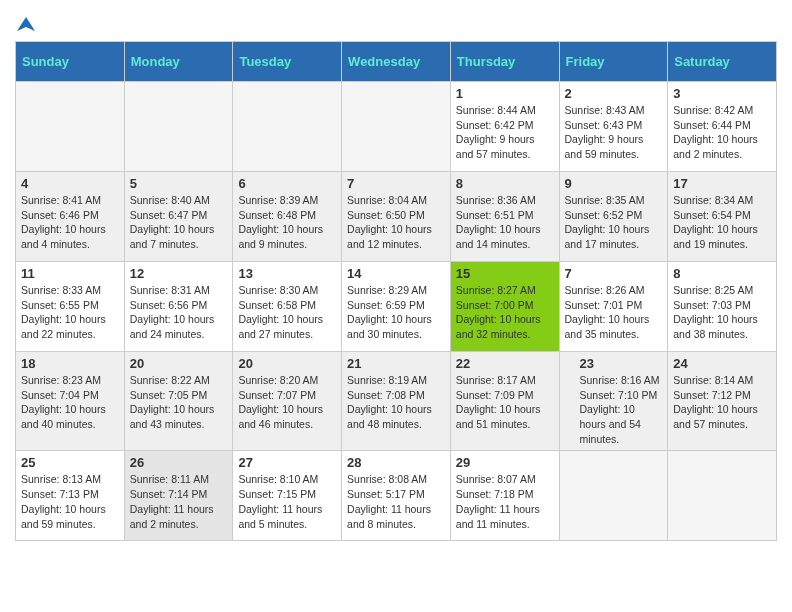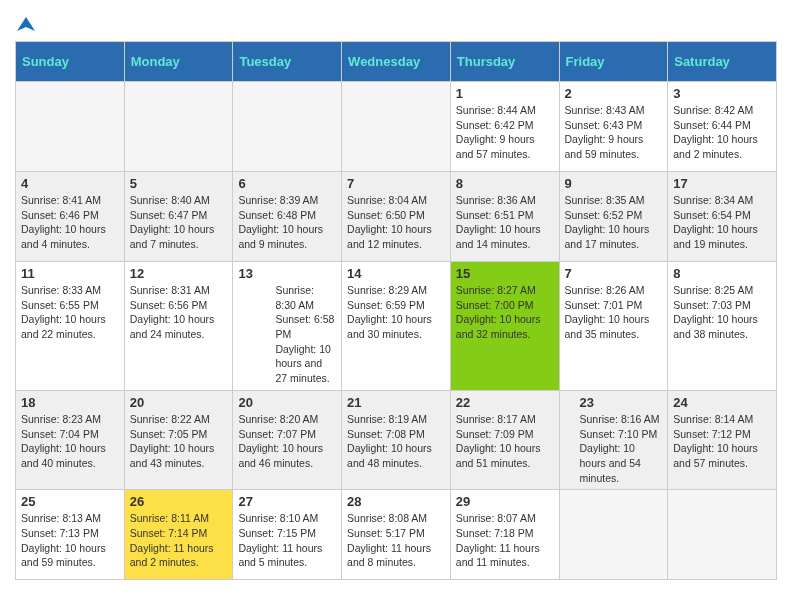--- a/index.html
+++ b/index.html
@@ -198,21 +198,21 @@
 Daylight: 10 hours and 22 minutes.</div>
         </td>
         <td style="background-color: rgb(255, 255, 255); margin-left: 28px;">
           <div class="day-num">12</div>
           <div class="day-info" style="white-space: pre-line;">Sunrise: 8:31 AM
 Sunset: 6:56 PM
 Daylight: 10 hours and 24 minutes.</div>
         </td>
         <td style="background-color: rgb(255, 255, 255);">
           <div class="day-num">13</div>
-          <div class="day-info" style="white-space: pre-line; margin-left: 37px;">Sunrise: 8:30 AM
+          <div class="day-info" style="white-space: pre-line;">Sunrise: 8:30 AM
 Sunset: 6:58 PM
 Daylight: 10 hours and 27 minutes.</div>
         </td>
         <td style="background-color: rgb(255, 255, 255);">
           <div class="day-num">14</div>
           <div class="day-info" style="white-space: pre-line;">Sunrise: 8:29 AM
 Sunset: 6:59 PM
 Daylight: 10 hours and 30 minutes.</div>
         </td>
         <td style="background-color: #84cc16;">
@@ -278,21 +278,21 @@
 Daylight: 10 hours and 57 minutes.</div>
         </td>
       </tr>
       <tr>
         <td style="background-color: rgb(255, 255, 255);">
           <div class="day-num">25</div>
           <div class="day-info" style="white-space: pre-line;">Sunrise: 8:13 AM
 Sunset: 7:13 PM
 Daylight: 10 hours and 59 minutes.</div>
         </td>
-        <td style="background-color: #fde047;">
+        <td style="background-color: #e5e5e5;">
           <div class="day-num">26</div>
           <div class="day-info" style="white-space: pre-line;">Sunrise: 8:11 AM
 Sunset: 7:14 PM
 Daylight: 11 hours and 2 minutes.</div>
         </td>
         <td style="background-color: rgb(255, 255, 255);">
           <div class="day-num">27</div>
           <div class="day-info" style="white-space: pre-line;">Sunrise: 8:10 AM
 Sunset: 7:15 PM
 Daylight: 11 hours and 5 minutes.</div>

